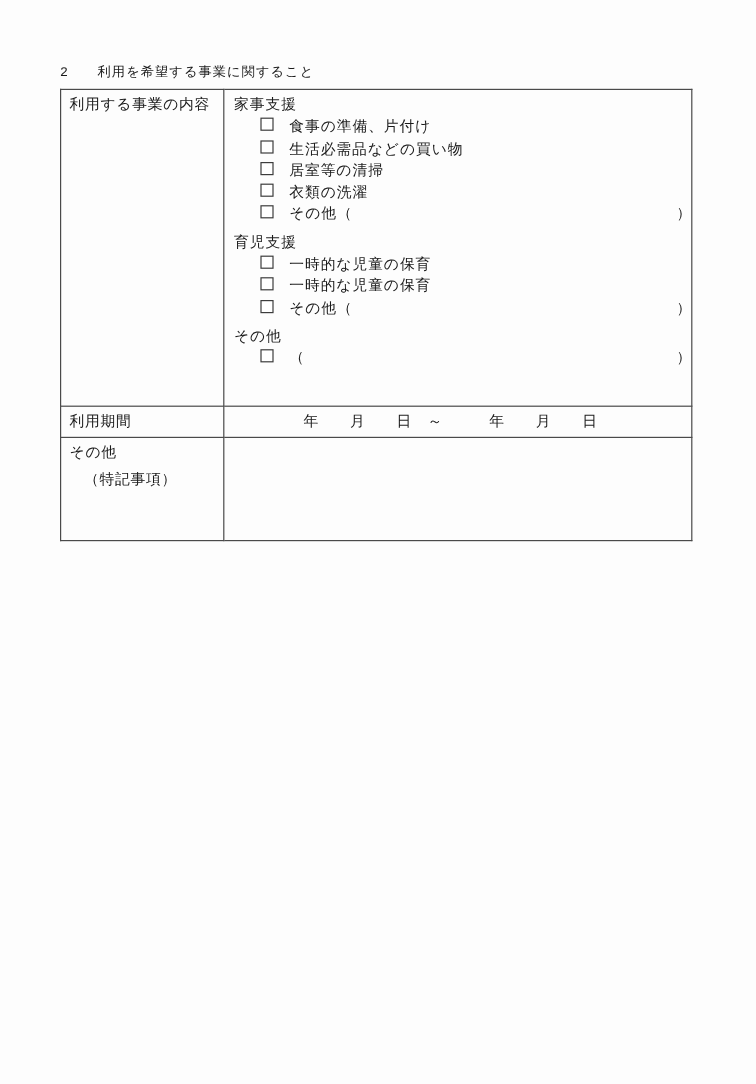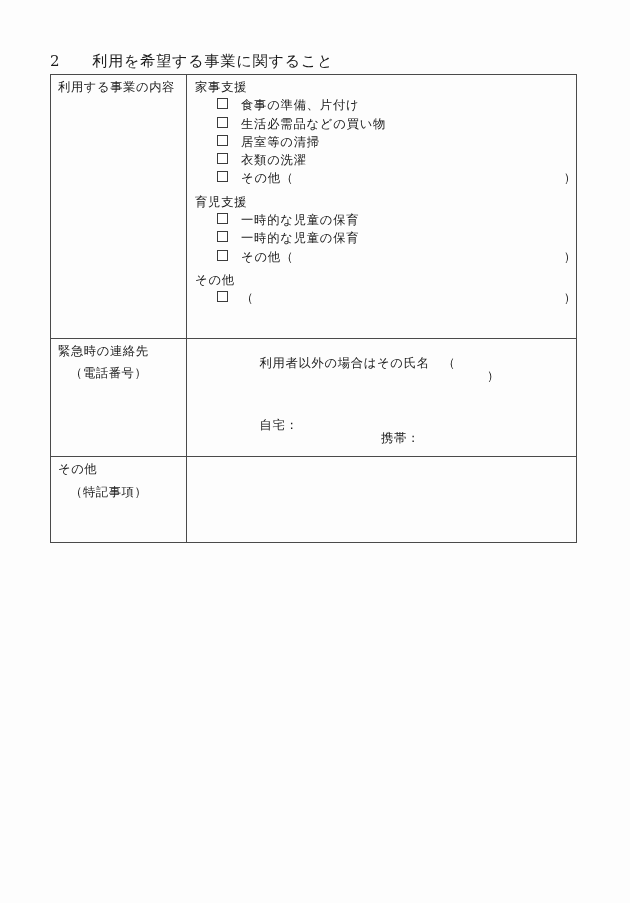--- a/index.html
+++ b/index.html
@@ -23,23 +23,24 @@
     height: 903px;
     background: #fdfdfd;
     overflow: hidden;
   }
 
   
   .section-heading {
     position: absolute;
     left: 50px;
     top: 52px;
-    font-size: 15px;
+    font-size: 11px;
     letter-spacing: 0.9px;
     white-space: pre;
+    font-family: Liberation Mono, monospace;
   }
 
   
   .form-table {
     position: absolute;
     left: 50px;
     top: 74px;
     width: 526px;
     border-collapse: collapse;
     table-layout: fixed;
@@ -210,40 +211,33 @@
             <div class="check-row check-row-wide">
               <span class="checkbox"></span>
               <span class="check-text">（</span>
               <span class="paren-close">）</span>
             </div>
 
           </div>
         </td>
       </tr>
 
-
-
-
-      <tr class="r-contact">
-        <td>
-          <div class="label-cell"><span>緊急時の連絡先</span><span class="sub">（電話番号）</span></div>
+      <tr class="r-period">
+        <td>
+          <div class="label-cell">利用期間</div>
         </td>
         <td>
           <div class="value-cell">
-            <div class="contact-line">
-              <span>利用者以外の場合はその氏名　（</span>
-              <span class="contact-paren-close">）</span>
-            </div>
-            <div class="contact-line second">
-              <span>自宅：</span>
-              <span class="mobile-label">携帯：</span>
-            </div>
+            <div class="date-line">年　　月　　日　～　　　年　　月　　日</div>
           </div>
         </td>
       </tr>
+
+
+
 
       <tr class="r-other">
         <td>
           <div class="label-cell"><span>その他</span><span class="sub">（特記事項）</span></div>
         </td>
         <td>
           <div class="value-cell"></div>
         </td>
       </tr>
 

